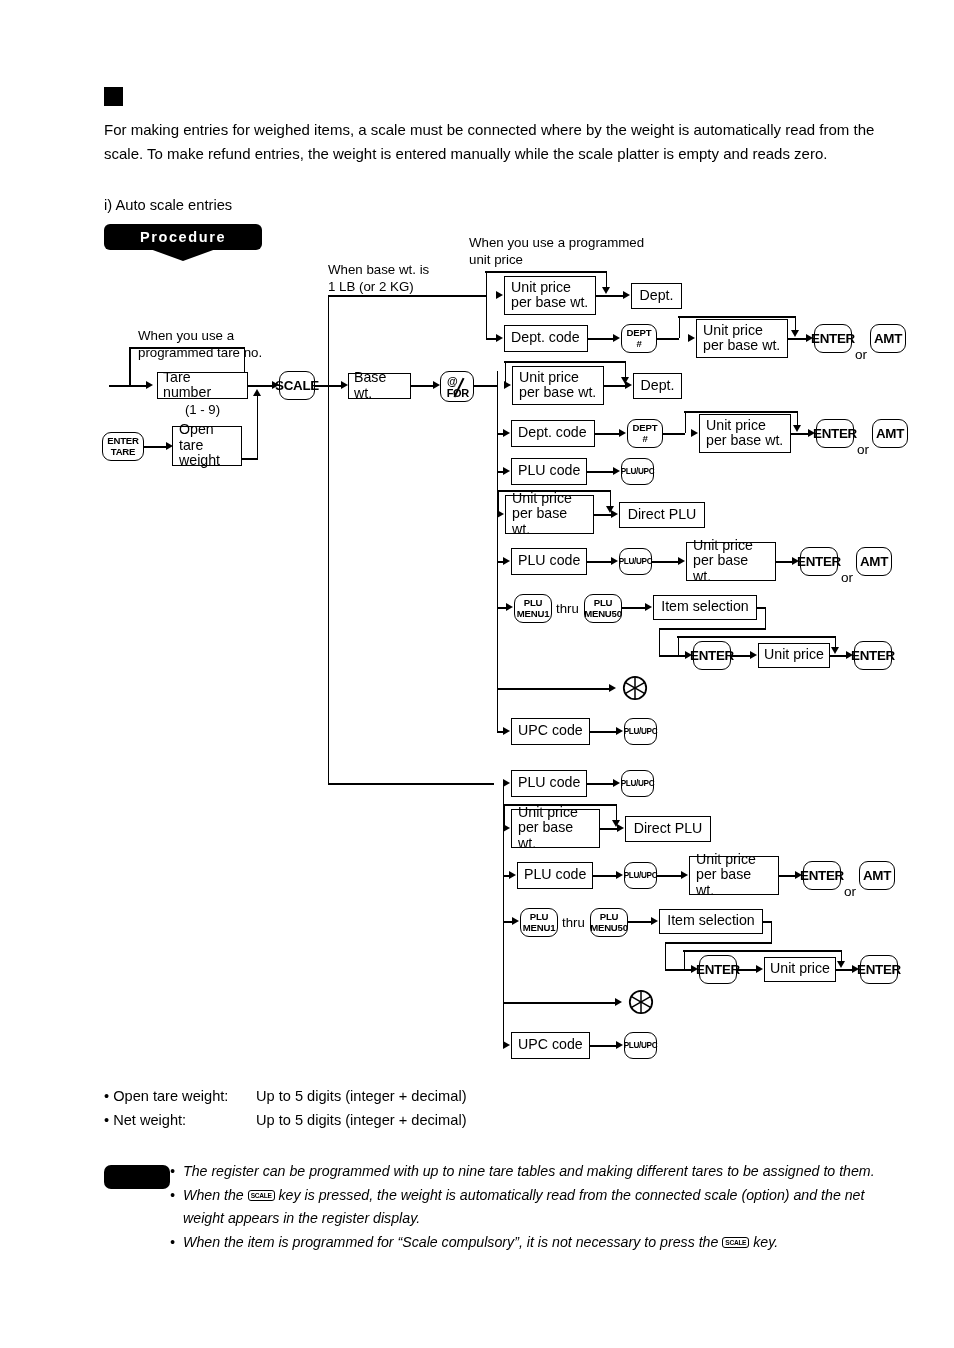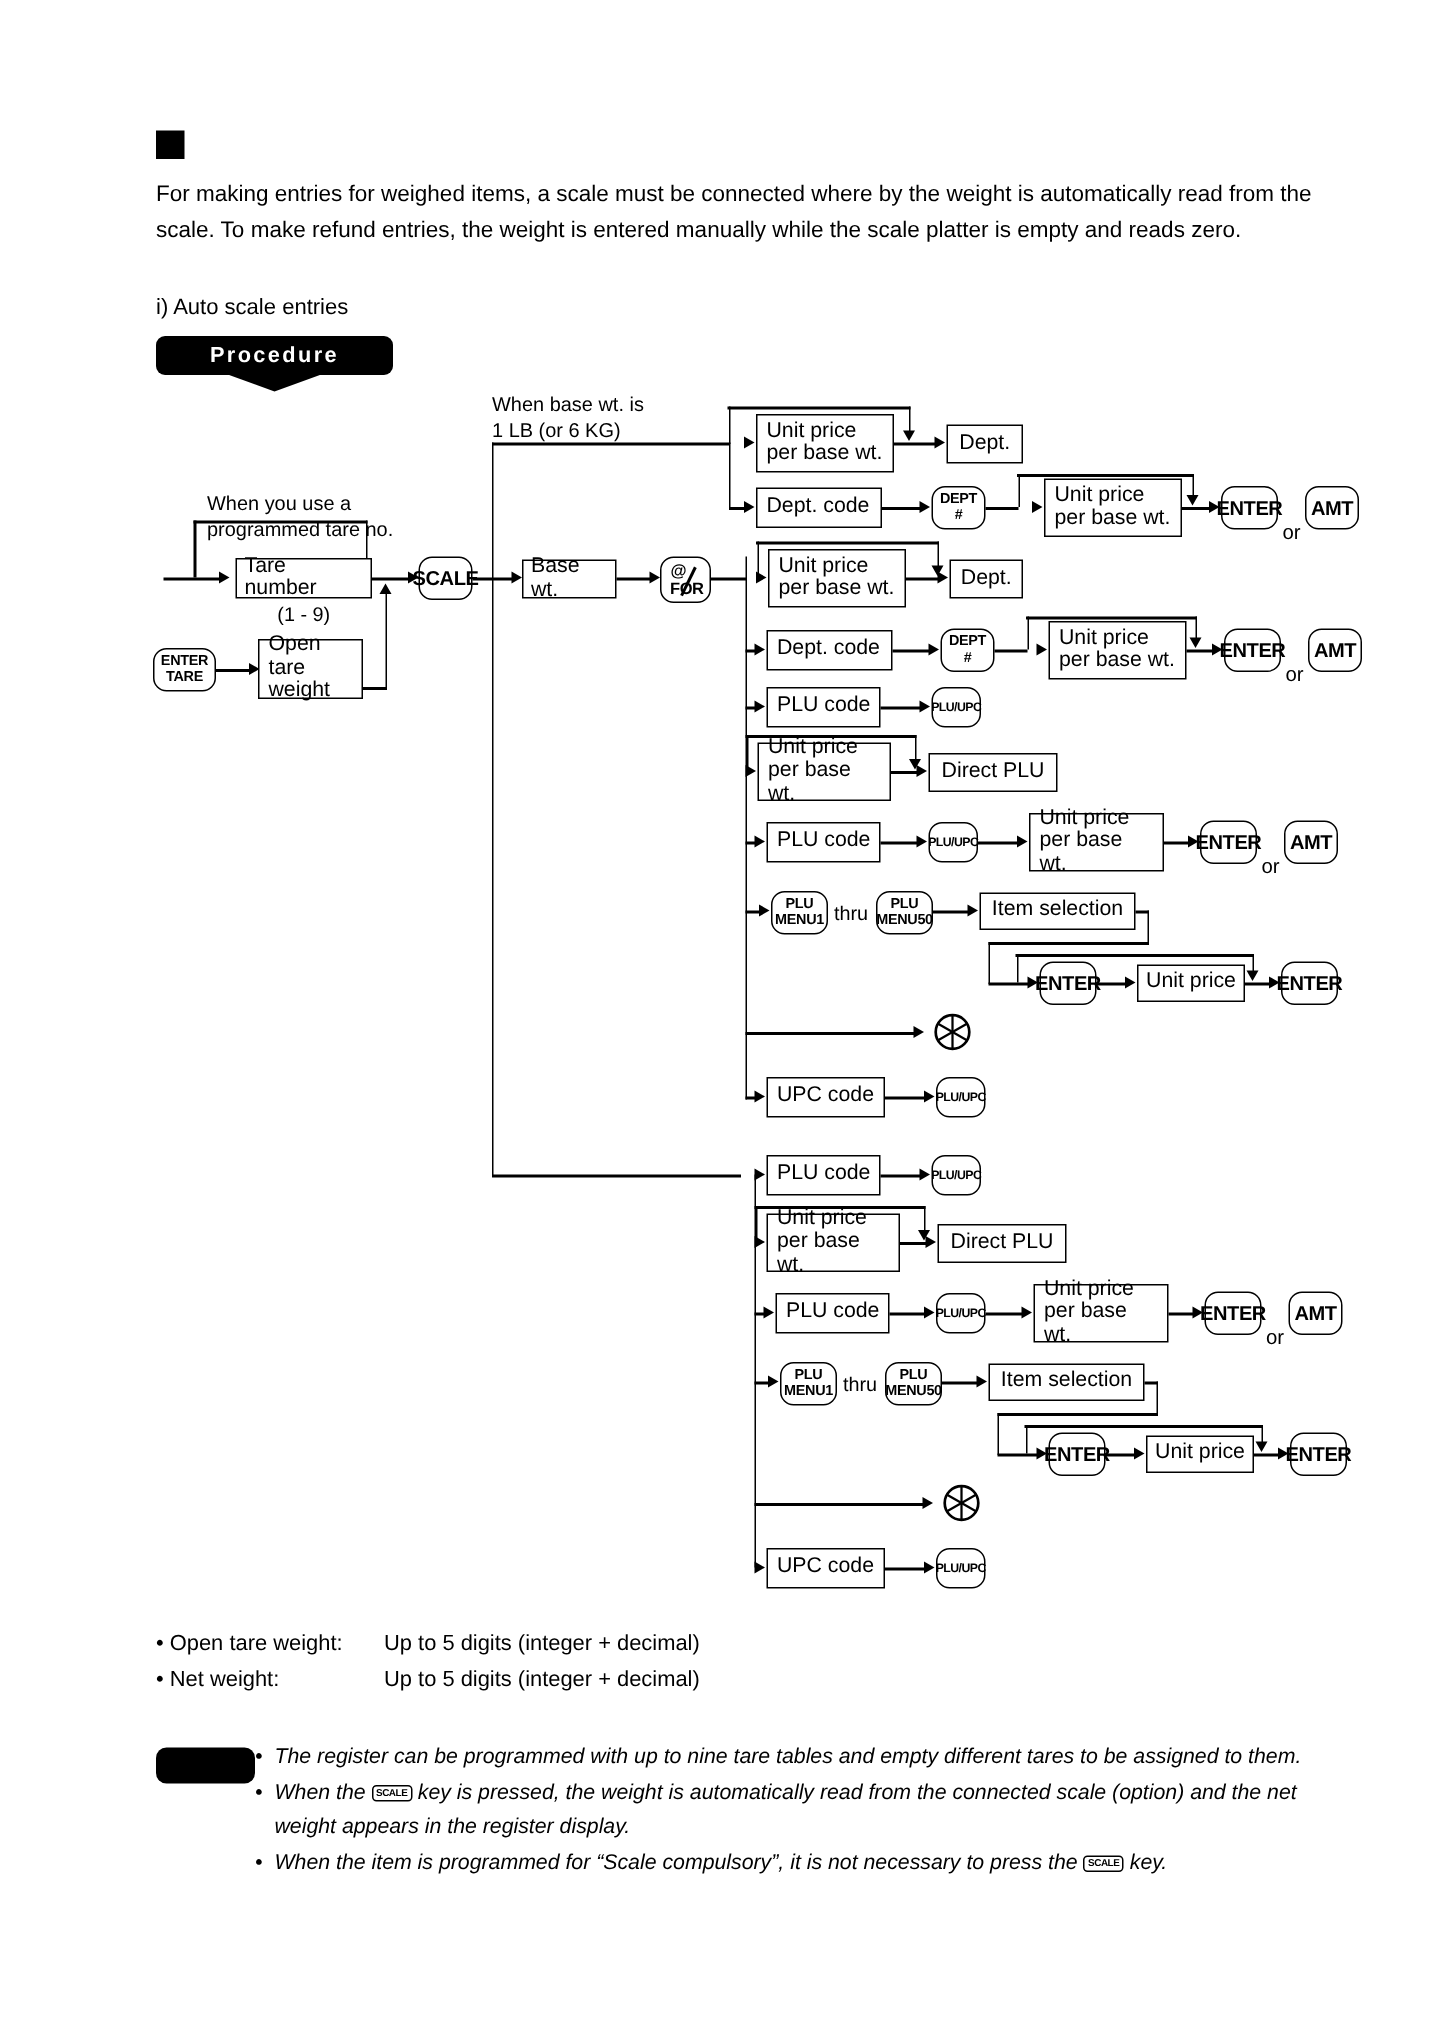--- a/index.html
+++ b/index.html
@@ -97,21 +97,23 @@
 <div class="abs" id="procedure-banner">
   <span>Procedure</span>
 </div>
 <div class="abs" id="procedure-point"></div>
 
 <div class="abs" id="flow" style="left:0;top:0;width:954px;height:1070px;">
 
   <div class="abs lbl" style="left:138px;top:328px;">When you use a
 programmed tare no.</div>
   <div class="abs lbl" style="left:328px;top:262px;">When base wt. is
-1 LB (or 6 KG)</div>
+1 LB (or 2 KG)</div>
+  <div class="abs lbl" style="left:469px;top:235px;">When you use a programmed
+unit price</div>
 
   <div class="abs hl" style="left:109px;top:385px;width:37px;"></div>
   <div class="abs ar ar-r" style="left:146px;top:380.5px;"></div>
 
   <div class="abs vl" style="left:129px;top:347px;height:38px;"></div>
   <div class="abs hl" style="left:129px;top:347px;width:116px;"></div>
   <div class="abs vl" style="left:243.5px;top:347px;height:29px;"></div>
   <div class="abs ar ar-d" style="left:239.5px;top:374px;"></div>
 
   <div class="abs box ctr" style="left:157px;top:372px;width:91px;height:27px;">Tare number</div>
@@ -402,21 +404,21 @@
   </div>
   <div class="row">
     <span class="k">• Net weight:</span>
     <span>Up to 5 digits (integer + decimal)</span>
   </div>
 </div>
 
 <div class="abs" id="note-badge"></div>
 <div class="abs" id="note-list">
   <ul>
-    <li>The register can be programmed with up to nine tare tables and empty different tares to be assigned to them.</li>
+    <li>The register can be programmed with up to nine tare tables and making different tares to be assigned to them.</li>
     <li>
       <span>When the</span>
       <span class="inline-key">SCALE</span>
       <span>key is pressed, the weight is automatically read from the connected scale (option) and the net weight appears in the register display.</span>
     </li>
     <li>
       <span>When the item is programmed for “Scale compulsory”, it is not necessary to press the</span>
       <span class="inline-key">SCALE</span>
       <span>key.</span>
     </li>

